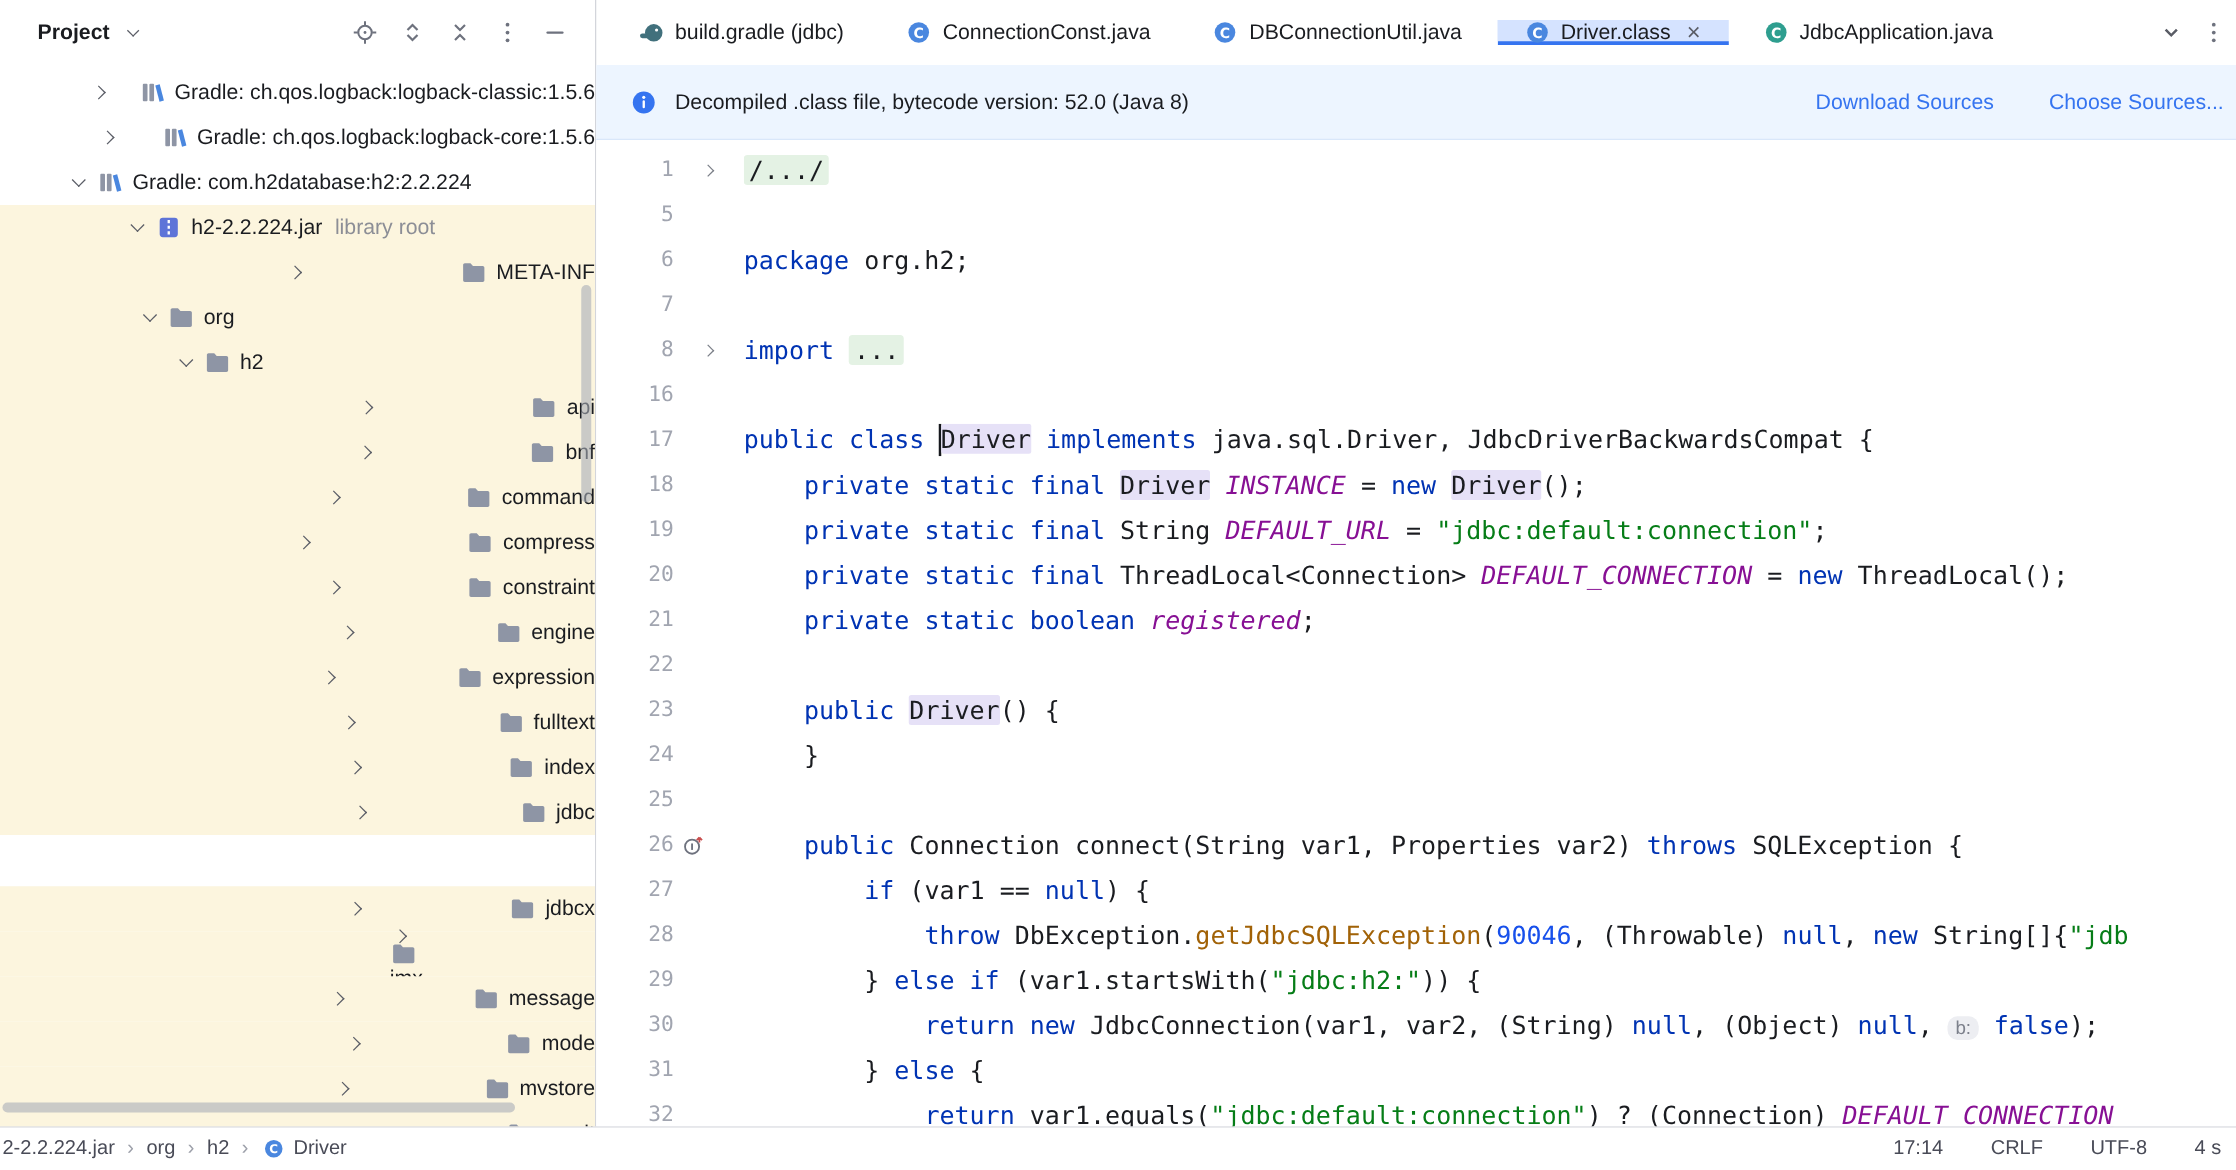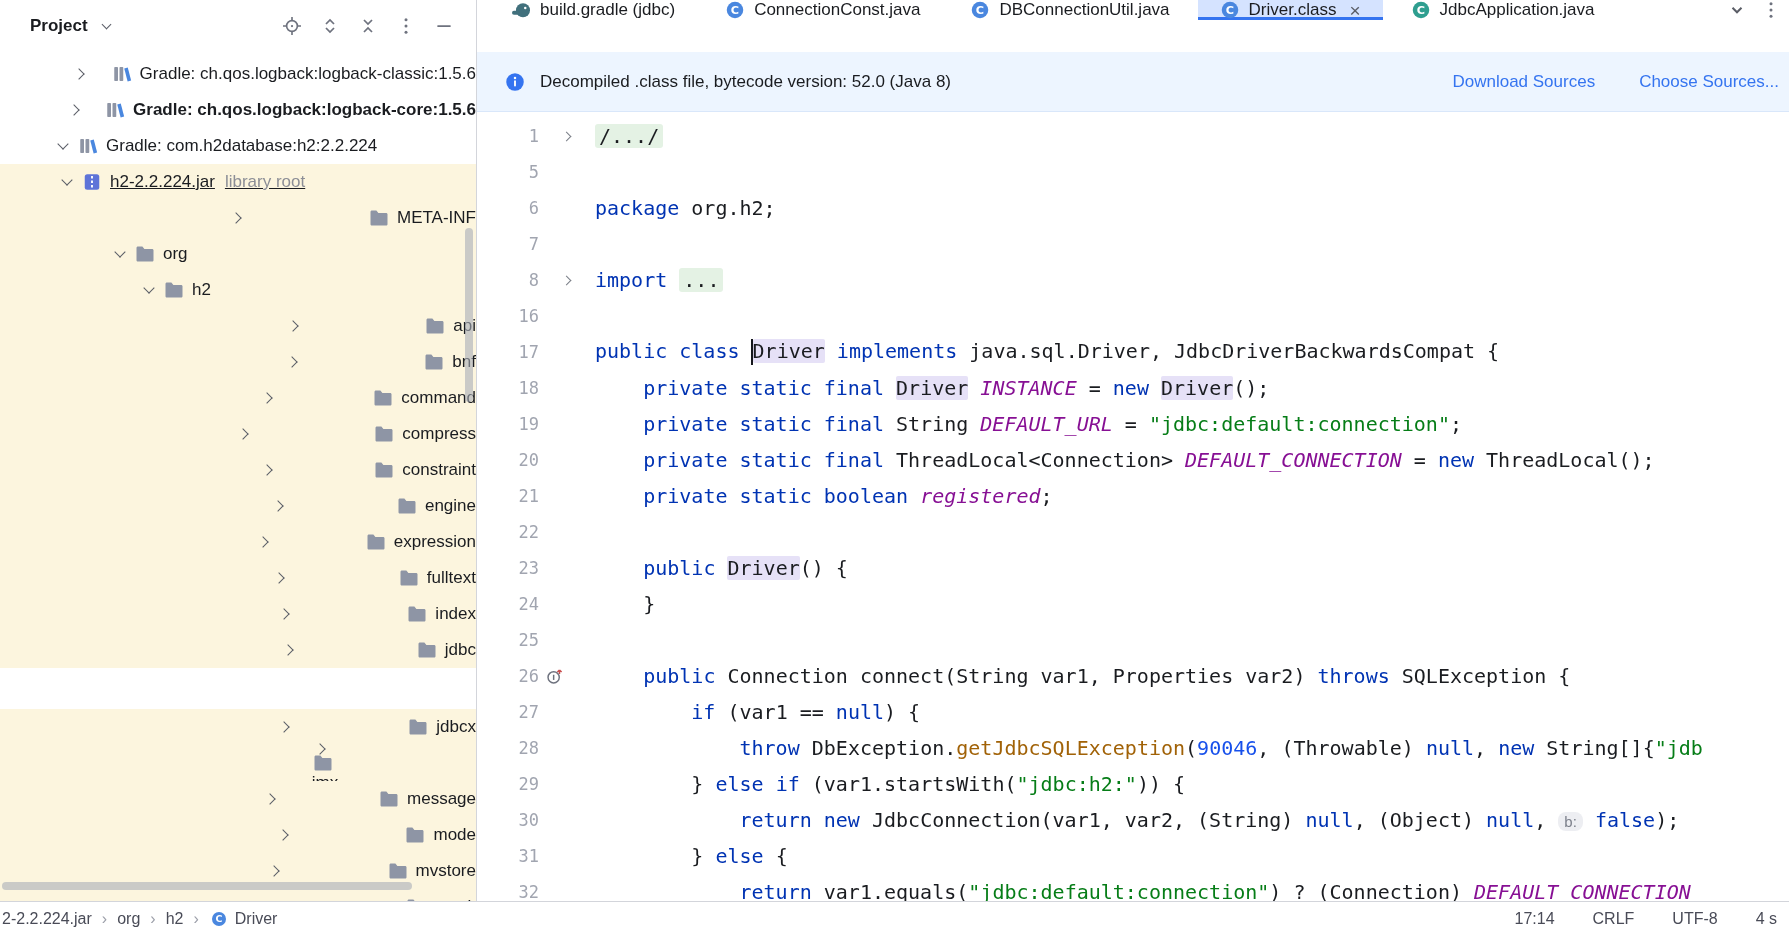--- a/index.html
+++ b/index.html
@@ -25,21 +25,21 @@
   .chev.down i{transform:rotate(45deg);margin-top:-4px}
   .chev.small i{width:7px;height:7px}
   .tree-row .icon{margin-left:4px}
   .tlabel{margin-left:8px}
   .tsuffix{margin-left:10px;color:#8C8E96}
   .vscroll{position:absolute;right:3px;top:176px;width:8px;height:174px;border-radius:4px;background:#A9AEB8;opacity:.6;z-index:2}
   .hscroll{position:absolute;left:2px;top:830px;width:410px;height:8px;border-radius:4px;background:#A9AEB8;opacity:.6;z-index:2}
 
   
   .right{flex:1;display:flex;flex-direction:column;min-width:0}
-  .tabbar{height:52px;flex:none;display:flex;align-items:flex-start;padding-left:12px}
+  .tabbar{height:52px;flex:none;display:flex;align-items:center;padding-left:12px}
   .tabs{display:flex;align-items:stretch;gap:6px}
   .tab{display:flex;align-items:center;gap:9px;padding:0 22px;font-size:17px;white-space:nowrap}
   .tab.active{background:#D5E3FF;box-shadow:inset 0 -3px 0 #3574F0}
   .tab .close{color:#5A5D66;font-size:19px;margin-left:4px;line-height:1}
   .tabbar-right{margin-left:auto;display:flex;align-items:center;gap:14px;padding-right:8px}
 
   .banner{height:60px;flex:none;background:#EDF5FF;border-bottom:1px solid #D9E7FA;display:flex;align-items:center;gap:15px;padding:0 10px 0 28px;font-size:17px}
   .banner-links{margin-left:auto;display:flex;gap:44px;white-space:nowrap}
   .blink{color:#3574F0}
 
@@ -124,21 +124,21 @@
             </span>
             <span class="icon">
               <svg width="20" height="20" viewBox="0 0 16 16">
                 <rect x="1.8" y="2.4" width="3" height="11.2" rx=".6" fill="#8E95A5"></rect>
                 <rect x="6" y="2.4" width="3" height="11.2" rx=".6" fill="#8E95A5"></rect>
                 <path d="M9.8 3.5l2.8-.8 2.7 10.4-2.8.8z" fill="#4A87DF"></path>
               </svg>
             </span>
             <span class="tlabel">Gradle: ch.qos.logback:logback-classic:1.5.6</span>
           </div>
-          <div class="tree-row" style="padding-left: 48px; font-weight: bold;">
+          <div class="tree-row" style="padding-left: 48px;">
             <span class="chev right">
               <i></i>
             </span>
             <span class="icon">
               <svg width="20" height="20" viewBox="0 0 16 16">
                 <rect x="1.8" y="2.4" width="3" height="11.2" rx=".6" fill="#8E95A5"></rect>
                 <rect x="6" y="2.4" width="3" height="11.2" rx=".6" fill="#8E95A5"></rect>
                 <path d="M9.8 3.5l2.8-.8 2.7 10.4-2.8.8z" fill="#4A87DF"></path>
               </svg>
             </span>
@@ -150,21 +150,21 @@
             </span>
             <span class="icon">
               <svg width="20" height="20" viewBox="0 0 16 16">
                 <rect x="1.8" y="2.4" width="3" height="11.2" rx=".6" fill="#8E95A5"></rect>
                 <rect x="6" y="2.4" width="3" height="11.2" rx=".6" fill="#8E95A5"></rect>
                 <path d="M9.8 3.5l2.8-.8 2.7 10.4-2.8.8z" fill="#4A87DF"></path>
               </svg>
             </span>
             <span class="tlabel">Gradle: com.h2database:h2:2.2.224</span>
           </div>
-          <div class="tree-row lib" style="padding-left: 56px; text-decoration: underline;">
+          <div class="tree-row lib" style="padding-left: 99px;">
             <span class="chev down">
               <i></i>
             </span>
             <span class="icon">
               <svg width="20" height="20" viewBox="0 0 16 16">
                 <rect x="2.2" y="1.8" width="11.6" height="12.4" rx="2" fill="#5E74D8"></rect>
                 <path d="M8 3.2v9.6" stroke="#fff" stroke-width="1.5" stroke-dasharray="2 1.6" fill="none"></path>
               </svg>
             </span>
             <span class="tlabel">h2-2.2.224.jar</span>

